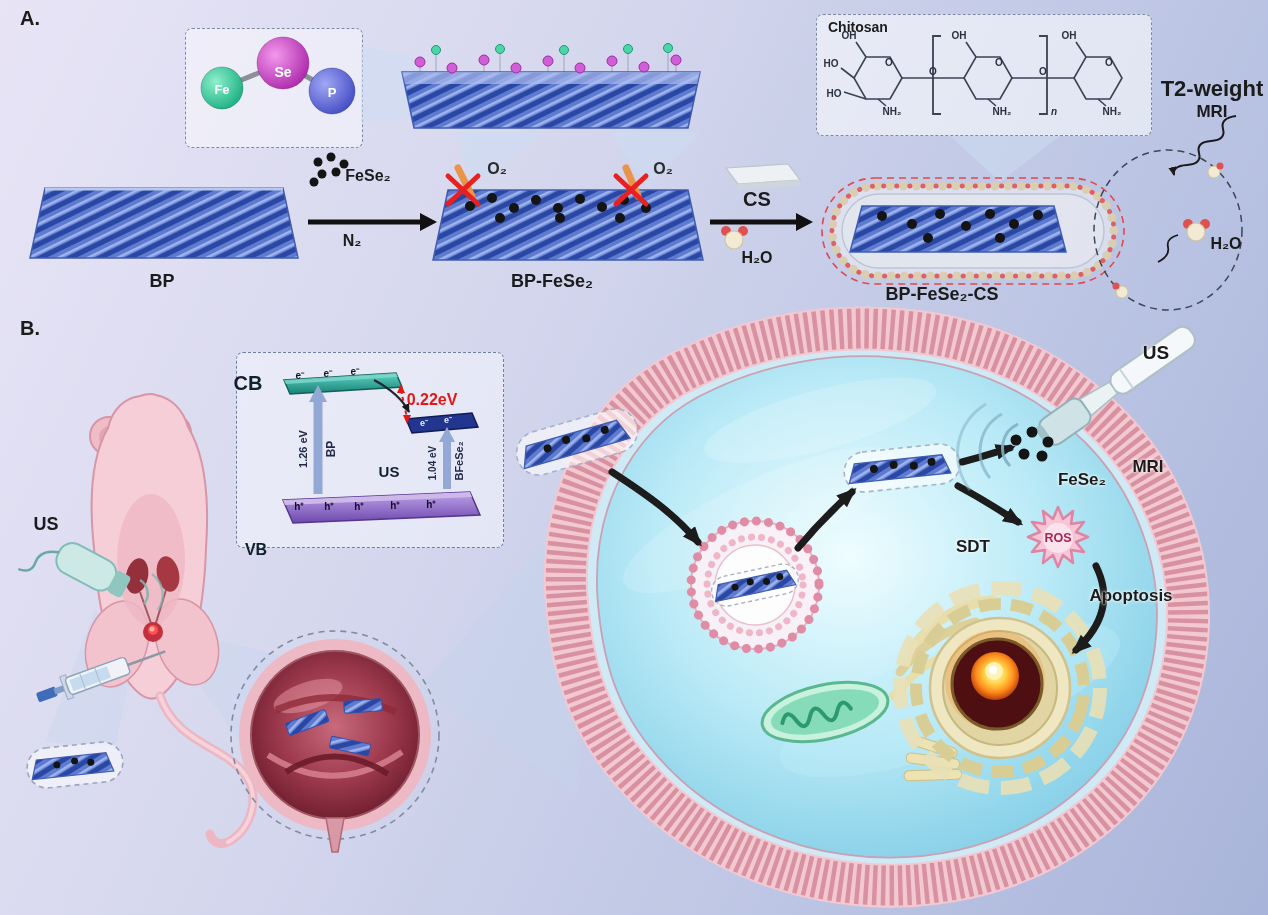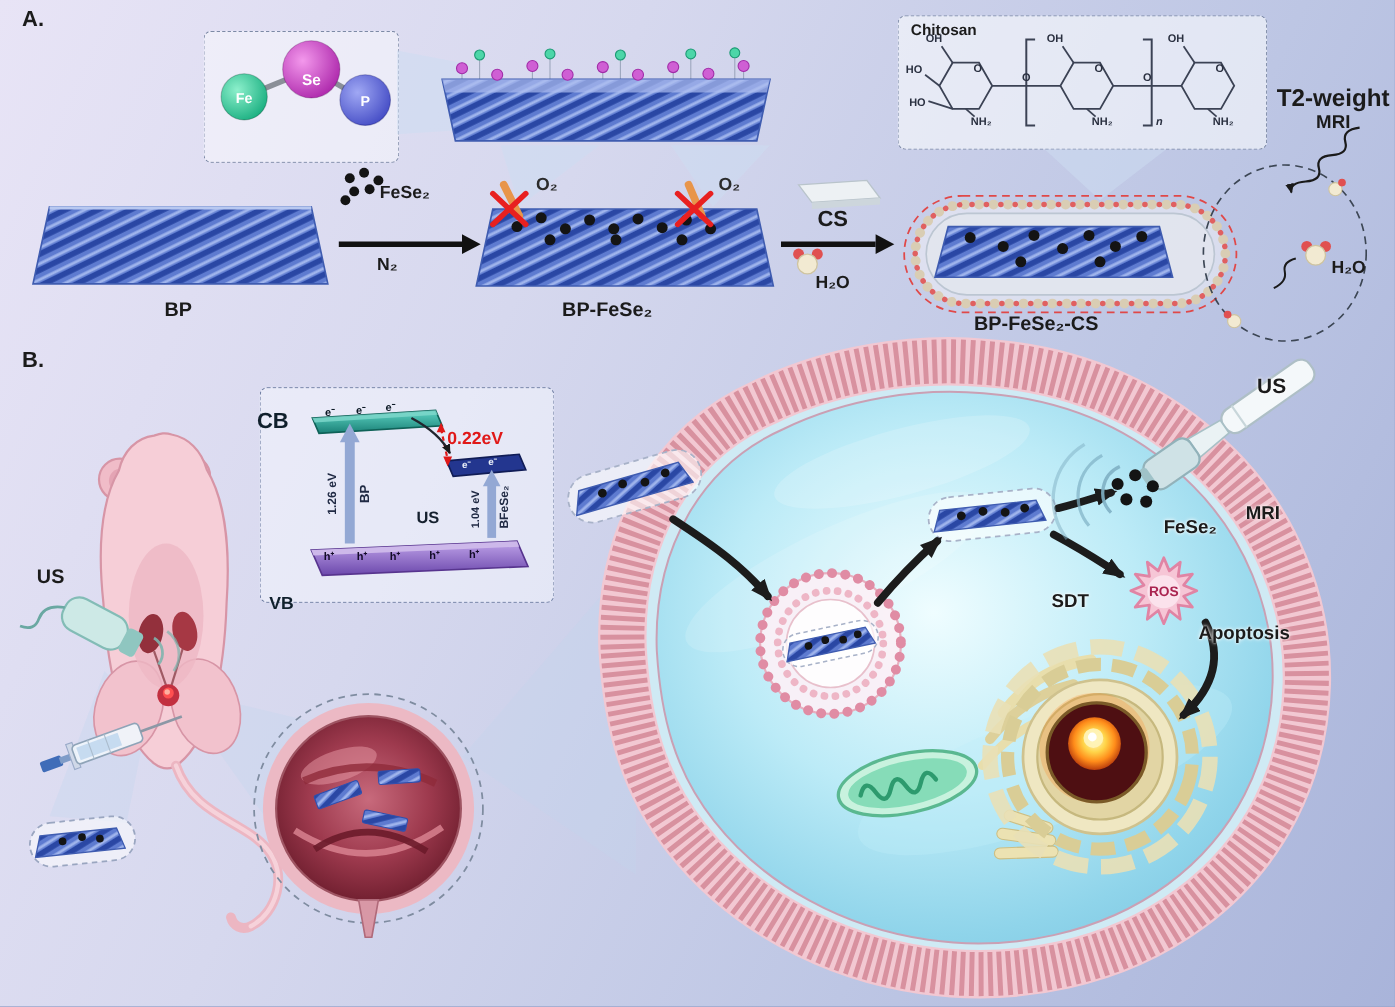--- a/index.html
+++ b/index.html
@@ -484,15 +484,15 @@
   <div class="lbl" style="left:329px;top:507px;font-size:10px;color:#130b28;">h⁺</div>
   <div class="lbl" style="left:359px;top:507px;font-size:10px;color:#130b28;">h⁺</div>
   <div class="lbl" style="left:395px;top:506px;font-size:10px;color:#130b28;">h⁺</div>
   <div class="lbl" style="left:431px;top:505px;font-size:10px;color:#130b28;">h⁺</div>
 
   <div class="lbl shadow" style="left:1156px;top:352px;font-size:19px;">US</div>
   <div class="lbl shadow" style="left:1082px;top:479px;font-size:17px;">FeSe₂</div>
   <div class="lbl shadow" style="left:1148px;top:466px;font-size:17px;">MRI</div>
   <div class="lbl shadow" style="left:973px;top:546px;font-size:17px;">SDT</div>
   <div class="lbl" style="left:1058px;top:538px;font-size:12.5px;color:#aa2450;">ROS</div>
-  <div class="lbl shadow" style="left:1131px;top:575px;font-size:17px;">Apoptosis</div>
+  <div class="lbl shadow" style="left:1131px;top:595px;font-size:17px;">Apoptosis</div>
 
 </div>
 
 </body></html>

